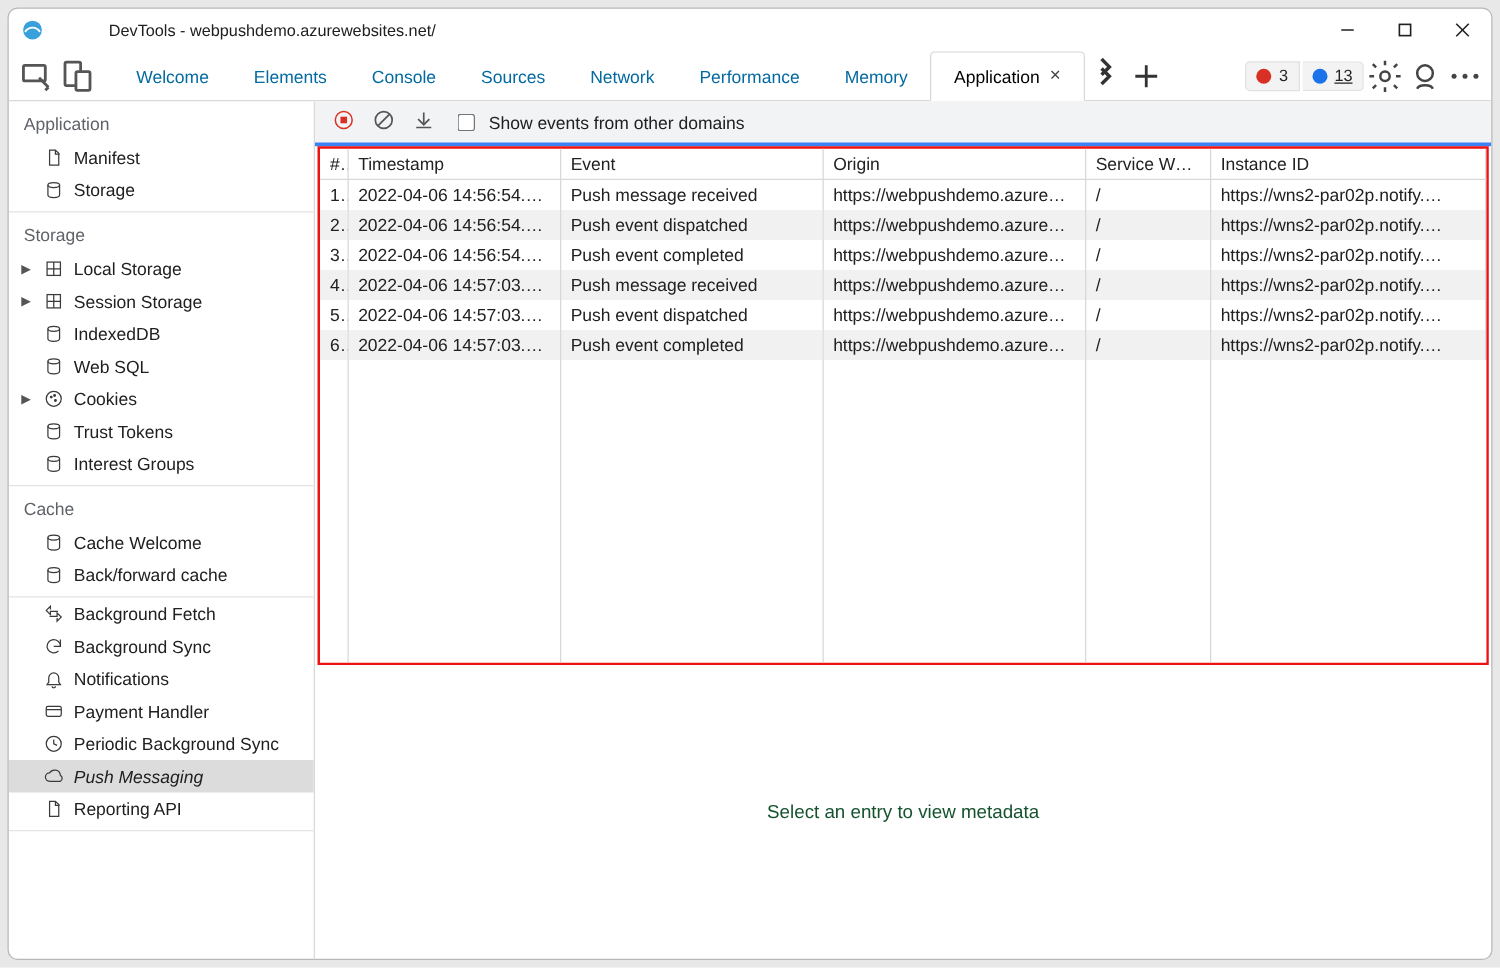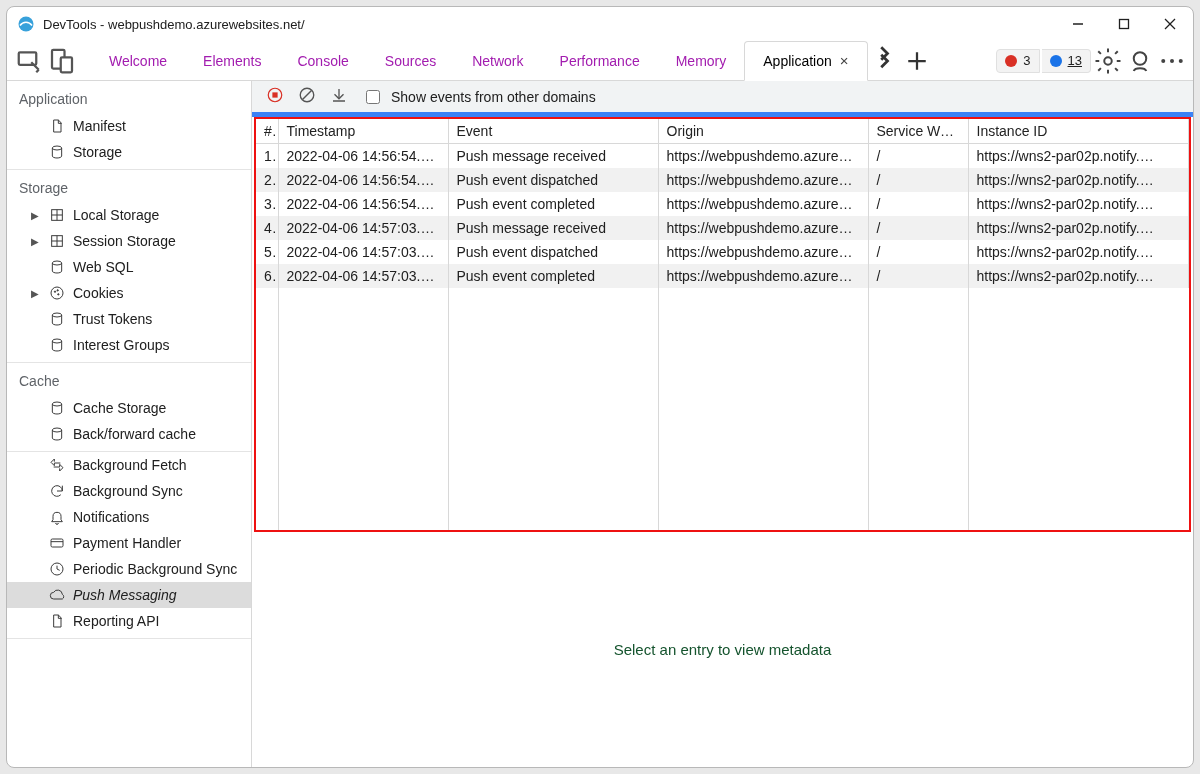--- a/index.html
+++ b/index.html
@@ -17,52 +17,52 @@
     position:absolute; inset:6px;
     background:#fff;
     border:1px solid #b8b8b8;
     border-radius:8px;
     display:flex; flex-direction:column;
     overflow:hidden;
   }
   
   .titlebar { display:flex; align-items:center; height:34px; padding:0 0 0 10px; }
   .titlebar .app-icon { width:18px; height:18px; margin-right:8px; }
-  .titlebar .title { font-size:13px; flex:0 0 auto; }
+  .titlebar .title { font-size:13px; flex:0 0 auto;margin-left:44px; }
   .win-controls { margin-left:auto; display:flex; }
   .win-controls div { width:46px; height:34px; display:flex; align-items:center; justify-content:center; }
   .win-controls svg { width:12px; height:12px; stroke:#202020; fill:none; stroke-width:1.3; }
   
   .tabstrip {
     display:flex; align-items:center; height:40px; border-bottom:1px solid #d8d8d8;
     padding-left:8px;
     gap:2px;
   }
   .iconbtn { width:30px; height:30px; display:flex; align-items:center; justify-content:center; border-radius:4px; }
-  .tab { height:40px; padding:0 18px; display:flex; align-items:center; color:#a21caf; cursor:default; position:relative; font-size:14px; gap:8px;}
+  .tab { height:40px; padding:0 18px; display:flex; align-items:center; color:#0369a1; cursor:default; position:relative; font-size:14px; gap:8px;}
   .tab.active { background:#fff; border:1px solid #d8d8d8; border-bottom:1px solid #fff; margin-bottom:-1px; border-radius:4px 4px 0 0; color:#000; }
   .tab .close { font-size:15px; color:#444; }
   .tabstrip .spacer { flex:1; }
   .status-chip { height:24px; border-radius:4px; background:#f3f3f3; display:flex; align-items:center; padding:0 8px; gap:6px; font-size:13px; color:#222; border:1px solid #e0e0e0;}
   .status-chip.right {border-radius:0 4px 4px 0; border-left:none;text-decoration:underline;}
   .status-chip.left {border-radius:4px 0 0 4px;}
   .status-chip .dot { width:12px; height:12px; border-radius:6px; }
   .dot.red { background:#d93025;}
   .dot.blue { background:#1a73e8;}
   
   .body { flex:1; display:flex; overflow:hidden; }
   .sidebar { width:245px; border-right:1px solid #d8d8d8; overflow-y:auto; }
   .sidebar h4 { margin:0; padding:10px 12px 6px; font-weight:400; color:#5f6368; font-size:14px; }
   .sidebar .group { border-bottom:1px solid #e4e4e4; padding-bottom:4px; }
-  .sidebar .item { display:flex; align-items:center; gap:8px; height:26px; padding:0 8px 0 24px; font-size:14px; color:#202020; }
+  .sidebar .item { display:flex; align-items:center; gap:8px; height:26px; padding:0 8px 0 10px; font-size:14px; color:#202020; }
   .sidebar .item svg { width:16px; height:16px; stroke:#3b3b3b; fill:none; stroke-width:1.5; flex:0 0 16px; }
   .sidebar .item .caret { width:10px; color:#555; font-size:10px; }
   .sidebar .item.selected { background:#dcdcdc;font-style:italic; }
   .main { flex:1; display:flex; flex-direction:column; overflow:hidden; }
-  .toolbar { height:36px; background:#f1f3f4; border-bottom:5px solid #3b82f6; display:flex; align-items:center; gap:14px; padding:0 14px;}
+  .toolbar { height:36px; background:#f1f3f4; border-bottom:3px solid #3b82f6; display:flex; align-items:center; gap:14px; padding:0 14px;}
   .toolbar svg { width:18px; height:18px; }
   .toolbar label { display:flex; align-items:center; gap:8px; font-size:14px;}
   .toolbar input[type=checkbox]{width:14px;height:14px;}
   .grid-wrap { border:2px solid #e11; margin:0 2px; height:415px; display:flex; flex-direction:column;}
   table.datagrid { width:100%; border-collapse:collapse; table-layout:fixed; }
   table.datagrid th, table.datagrid td {
     border-right:1px solid #d8d8d8;
     text-align:left; padding:4px 8px; font-size:14px; font-weight:400;
     white-space:nowrap; overflow:hidden; text-overflow:ellipsis;
     height:24px;
@@ -247,20 +247,28 @@
               <line x1="12" y1="4" x2="12" y2="20"></line>
             </svg>
             <span>Session Storage</span>
           </div>
           <div class="item">
             <span class="caret"></span>
             <svg viewBox="0 0 24 24">
               <ellipse cx="12" cy="6" rx="7" ry="3"></ellipse>
               <path d="M5 6v12c0 1.7 3.1 3 7 3s7-1.3 7-3V6"></path>
             </svg>
+            <span>IndexedDB</span>
+          </div>
+          <div class="item">
+            <span class="caret"></span>
+            <svg viewBox="0 0 24 24">
+              <ellipse cx="12" cy="6" rx="7" ry="3"></ellipse>
+              <path d="M5 6v12c0 1.7 3.1 3 7 3s7-1.3 7-3V6"></path>
+            </svg>
             <span>Web SQL</span>
           </div>
           <div class="item">
             <span class="caret">▶</span>
             <svg viewBox="0 0 24 24">
               <circle cx="12" cy="12" r="9"></circle>
               <circle cx="9" cy="10" r="1" fill="#3b3b3b"></circle>
               <circle cx="14" cy="14" r="1" fill="#3b3b3b"></circle>
               <circle cx="13" cy="8" r="1" fill="#3b3b3b"></circle>
             </svg>
@@ -284,21 +292,21 @@
           </div>
         </div>
         <div class="group">
           <h4>Cache</h4>
           <div class="item">
             <span class="caret"></span>
             <svg viewBox="0 0 24 24">
               <ellipse cx="12" cy="6" rx="7" ry="3"></ellipse>
               <path d="M5 6v12c0 1.7 3.1 3 7 3s7-1.3 7-3V6"></path>
             </svg>
-            <span>Cache Storage</span>
+            <span>Cache Welcome</span>
           </div>
           <div class="item">
             <span class="caret"></span>
             <svg viewBox="0 0 24 24">
               <ellipse cx="12" cy="6" rx="7" ry="3"></ellipse>
               <path d="M5 6v12c0 1.7 3.1 3 7 3s7-1.3 7-3V6"></path>
             </svg>
             <span>Back/forward cache</span>
           </div>
         </div>

